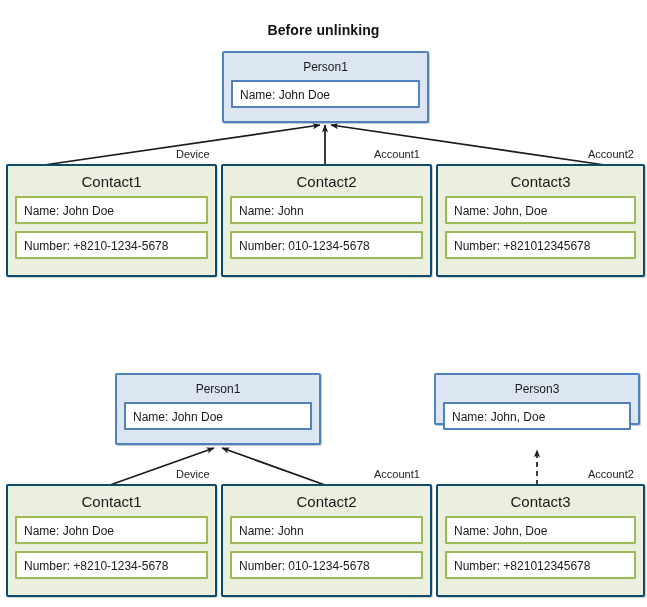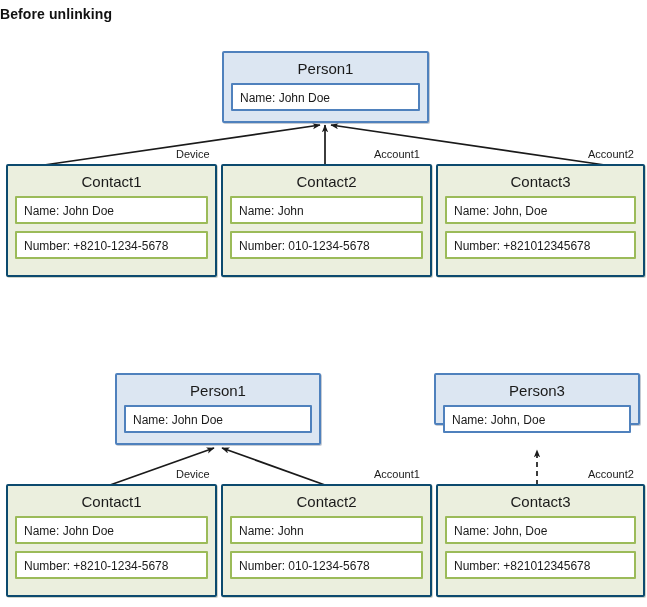--- a/index.html
+++ b/index.html
@@ -24,38 +24,40 @@
     position: absolute;
     left: 0;
     top: 0;
     width: 647px;
     height: 607px;
     pointer-events: none;
   }
   .section-title {
     position: absolute;
     width: 647px;
+    text-align: center;
     font-size: 14px;
     font-weight: bold;
     color: #111111;
     letter-spacing: 0.1px;
+    margin-top: 16px;
   }
   .node {
     position: absolute;
     box-sizing: border-box;
     border-radius: 2px;
   }
   
   .node.person {
     border: 2px solid #4f81bd;
     background: #dce6f2;
     box-shadow: 1px 1px 0 rgba(150,160,175,0.55);
   }
   .node.person .node-title {
-    font-size: 15px;
+    font-size: 12px;
     color: #1a1a1a;
     text-align: center;
     line-height: 1;
     padding-top: 8px;
     font-weight: normal;
   }
   .node.person .field {
     box-sizing: border-box;
     margin: 7px 7px 0 7px;
     border: 2px solid #4f81bd;

